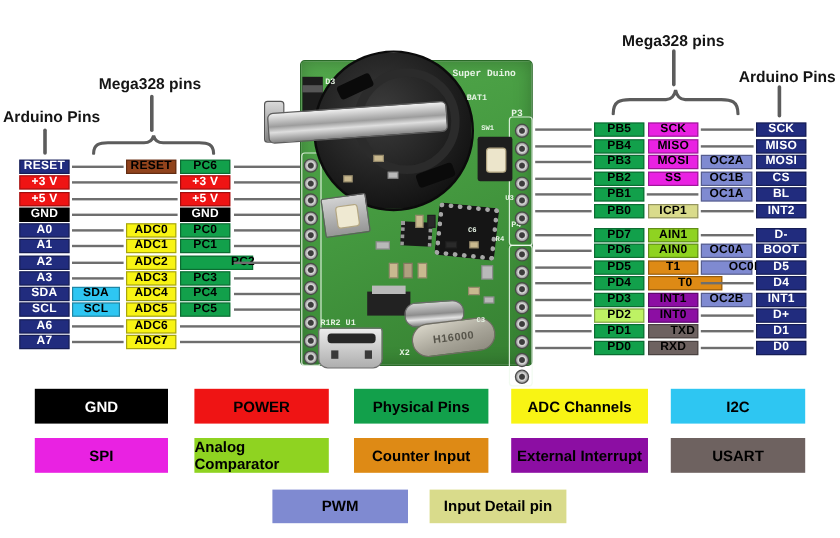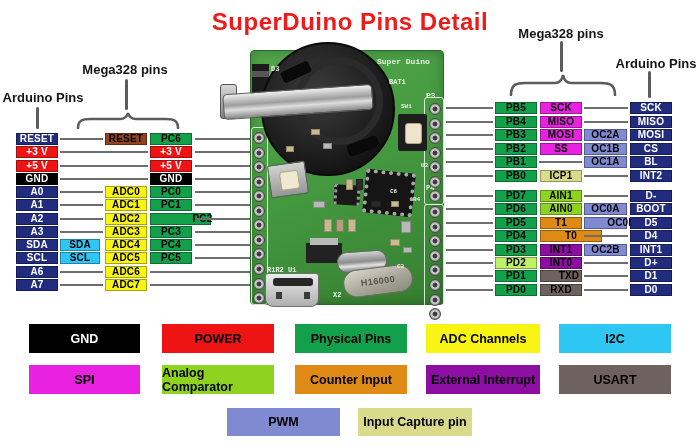--- a/index.html
+++ b/index.html
@@ -61,21 +61,20 @@
   .usb .hole{position:absolute;width:6px;height:7px;background:#3a3a3a;top:18px;}
   .diode{position:absolute;left:1px;top:13px;width:17px;height:34px;background:#1c1c1c;}
   .diode .band{position:absolute;left:0;top:7px;width:17px;height:6px;background:#565656;}
   .smd{position:absolute;border:1px solid rgba(0,0,0,.25);box-sizing:border-box;}
 </style>
 </head>
 <body>
 
 <div id="stage">
 
-  <div class="title" style="color: rgb(237, 27, 27);">SuperDuino Pins Detail</div>
 
   <div class="grp-label" style="left:0px;top:90px;width:86px;">Arduino Pins</div>
   <div class="grp-label" style="left:73px;top:62px;width:104px;">Mega328 pins</div>
   <div class="grp-label" style="left:509px;top:26px;width:104px;">Mega328 pins</div>
   <div class="grp-label" style="left:613px;top:56px;width:86px;">Arduino Pins</div>
 
   <div class="vline" style="left:36px;top:107px;height:22px;"></div>
   <div class="vline" style="left:125px;top:79px;height:31px;"></div>
   <div class="vline" style="left:560px;top:41px;height:31px;"></div>
   <div class="vline" style="left:648px;top:71px;height:27px;"></div>
@@ -320,15 +319,15 @@
       <div class="legend-box" style="left: 162px; top: 324px; width: 112px; height: 29px; background: rgb(239, 20, 20); color: rgb(0, 0, 0);">POWER</div>
       <div class="legend-box" style="left: 295px; top: 324px; width: 112px; height: 29px; background: rgb(18, 160, 75); color: rgb(0, 0, 0);">Physical Pins</div>
       <div class="legend-box" style="left: 426px; top: 324px; width: 114px; height: 29px; background: rgb(248, 244, 20); color: rgb(0, 0, 0);">ADC Channels</div>
       <div class="legend-box" style="left: 559px; top: 324px; width: 112px; height: 29px; background: rgb(46, 198, 242); color: rgb(0, 0, 0);">I2C</div>
       <div class="legend-box" style="left: 29px; top: 365px; width: 111px; height: 29px; background: rgb(233, 34, 226); color: rgb(0, 0, 0);">SPI</div>
       <div class="legend-box" style="left: 162px; top: 365px; width: 112px; height: 29px; background: rgb(143, 211, 33); color: rgb(0, 0, 0);">Analog Comparator</div>
       <div class="legend-box" style="left: 295px; top: 365px; width: 112px; height: 29px; background: rgb(222, 138, 21); color: rgb(0, 0, 0);">Counter Input</div>
       <div class="legend-box" style="left: 426px; top: 365px; width: 114px; height: 29px; background: rgb(140, 14, 163); color: rgb(0, 0, 0);">External Interrupt</div>
       <div class="legend-box" style="left: 559px; top: 365px; width: 112px; height: 29px; background: rgb(110, 98, 96); color: rgb(0, 0, 0);">USART</div>
       <div class="legend-box" style="left: 227px; top: 408px; width: 113px; height: 28px; background: rgb(127, 138, 209); color: rgb(0, 0, 0);">PWM</div>
-      <div class="legend-box" style="left: 358px; top: 408px; width: 114px; height: 28px; background: rgb(217, 219, 139); color: rgb(0, 0, 0);">Input Capture pin</div>
+      <div class="legend-box" style="left: 358px; top: 408px; width: 114px; height: 28px; background: rgb(217, 219, 139); color: rgb(0, 0, 0);">Input Detail pin</div>
     </div>
 </div>
 
 </body></html>

